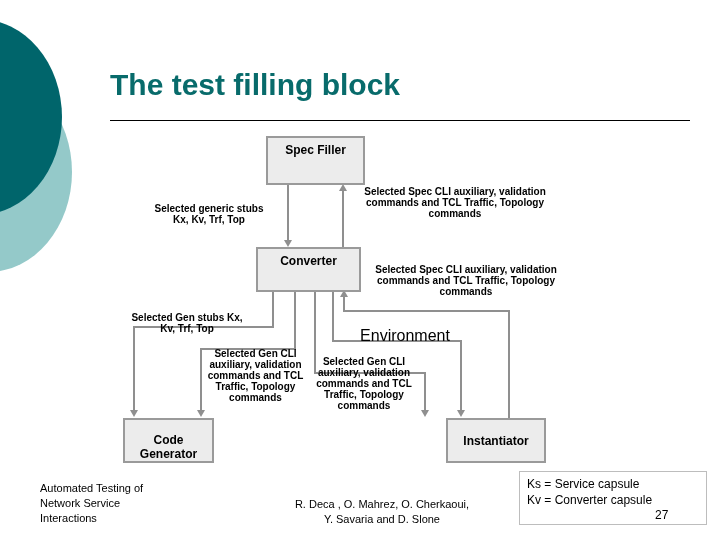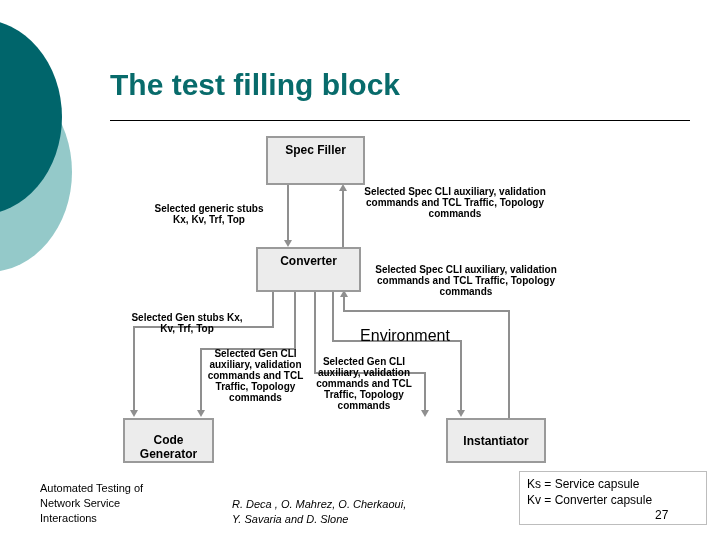--- a/index.html
+++ b/index.html
@@ -93,22 +93,22 @@
   }
   #lbl-gencli-left{left:193px;top:348px;width:125px;}
   #lbl-gencli-right{left:303px;top:356px;width:122px;}
 
   
   #footer-left{
     position:absolute;left:40px;top:481px;width:180px;
     font-size:11px;color:#000;line-height:15px;
   }
   #footer-center{
-    position:absolute;left:232px;top:497px;width:270px;
-    font-size:11px;color:#000;line-height:15px;font-style:italic;
+    position:absolute;left:247px;top:497px;width:270px;
+    font-size:11px;color:#000;line-height:15px;text-align:center;
   }
   #legend-box{
     position:absolute;left:519px;top:471px;width:188px;height:54px;
     border:1px solid #bdbdbd;box-sizing:border-box;
     padding:4px 0 0 7px;
     font-size:12px;color:#000;line-height:16px;
   }
   #page-number{
     position:absolute;left:655px;top:508px;
     font-size:12px;color:#000;font-weight:normal;

